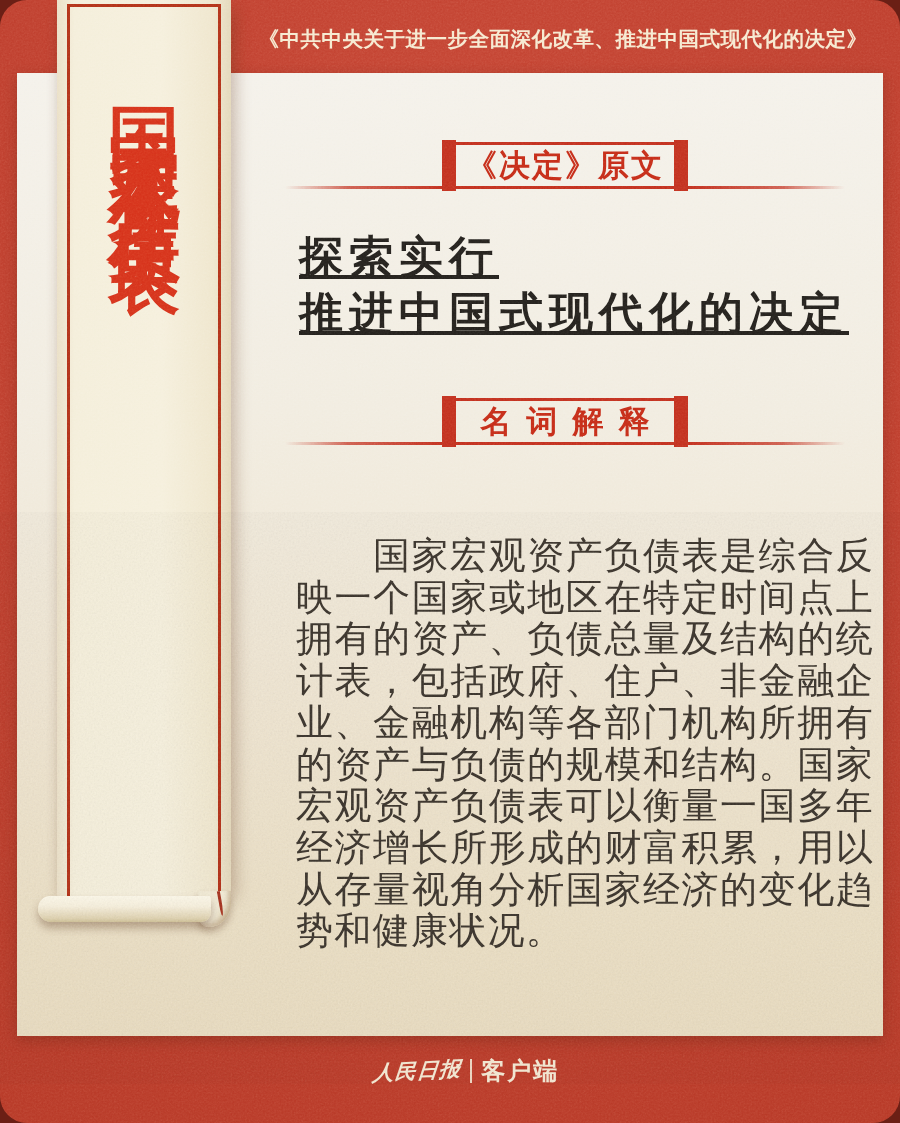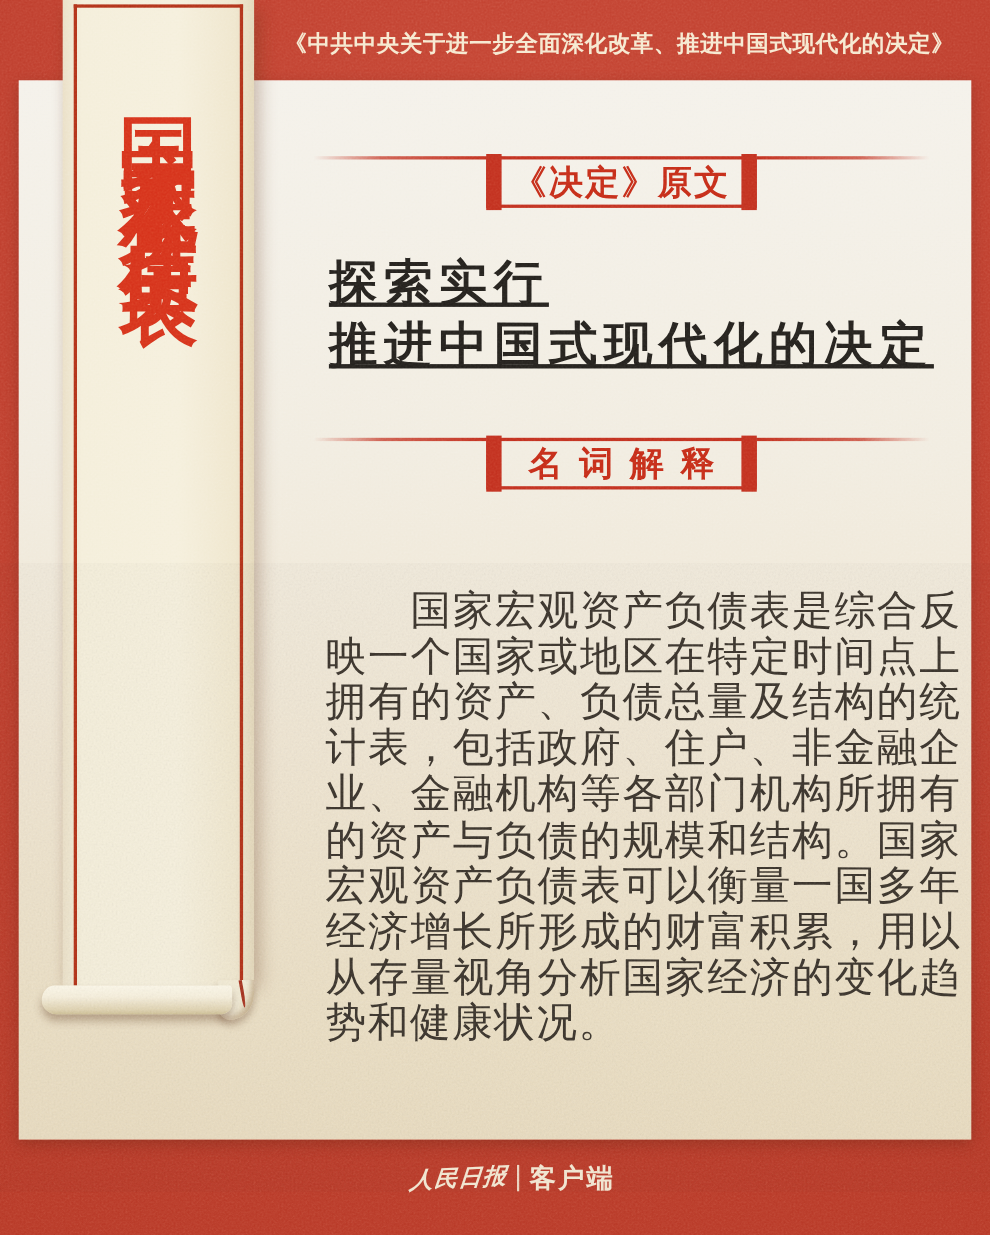--- a/index.html
+++ b/index.html
@@ -1,19 +1,20 @@
 <!DOCTYPE html>
 <html><head>
 <meta charset="utf-8">
 <style>
   html,body{margin:0;padding:0;background:#6b1f15;}
   .page{
     position:relative;width:900px;height:1123px;overflow:hidden;
     background:radial-gradient(circle at 50% 18%, #c64533 0%, #bf3e2d 45%, #b73826 100%);
     font-family:"Liberation Serif","DejaVu Serif",serif;
+    border-radius:27px;
   }
 
   
   .paper{
     position:absolute;left:17px;top:73px;width:866px;height:963px;
     background:linear-gradient(180deg,#f4f1ea 0%,#f1ece0 35%,#eee4d0 65%,#eadec3 88%,#e8dbbf 100%);
     box-shadow:0 4px 12px rgba(70,25,10,.28);
   }
 
   
@@ -50,21 +51,21 @@
     background:#a5321f;border-radius:0 0 60% 40%;transform:rotate(-10deg);
   }
   .curl-band{
     position:absolute;left:38px;top:896px;width:173px;height:26px;
     background:linear-gradient(180deg,#fcf7e8 0%,#f6efdc 40%,#dfd2b0 85%,#cfc096 100%);
     border-radius:14px 3px 12px 16px / 60% 20% 45% 60%;
     box-shadow:0 6px 8px rgba(80,40,15,.35);
   }
 
   
-  .badge-row{position:absolute;left:285px;width:560px;height:47px;display:flex;align-items:flex-start;}
+  .badge-row{position:absolute;left:285px;width:560px;height:47px;display:flex;align-items:flex-end;}
   .badge-row.row1{top:142px;}
   .badge-row.row2{top:398px;}
   .deco-line{flex:1;height:3px;}
   .line-left{background:linear-gradient(90deg,rgba(194,47,30,0) 0%,rgba(194,47,30,.75) 40%,#c22f1e 100%);}
   .line-right{background:linear-gradient(270deg,rgba(194,47,30,0) 0%,rgba(194,47,30,.75) 40%,#c22f1e 100%);}
   .badge{
     position:relative;flex:0 0 auto;width:246px;height:47px;box-sizing:border-box;
     border:3px solid #c22f1e;display:flex;align-items:center;justify-content:center;
     color:#c52a17;font-weight:700;font-size:31px;white-space:nowrap;background:transparent;
   }

